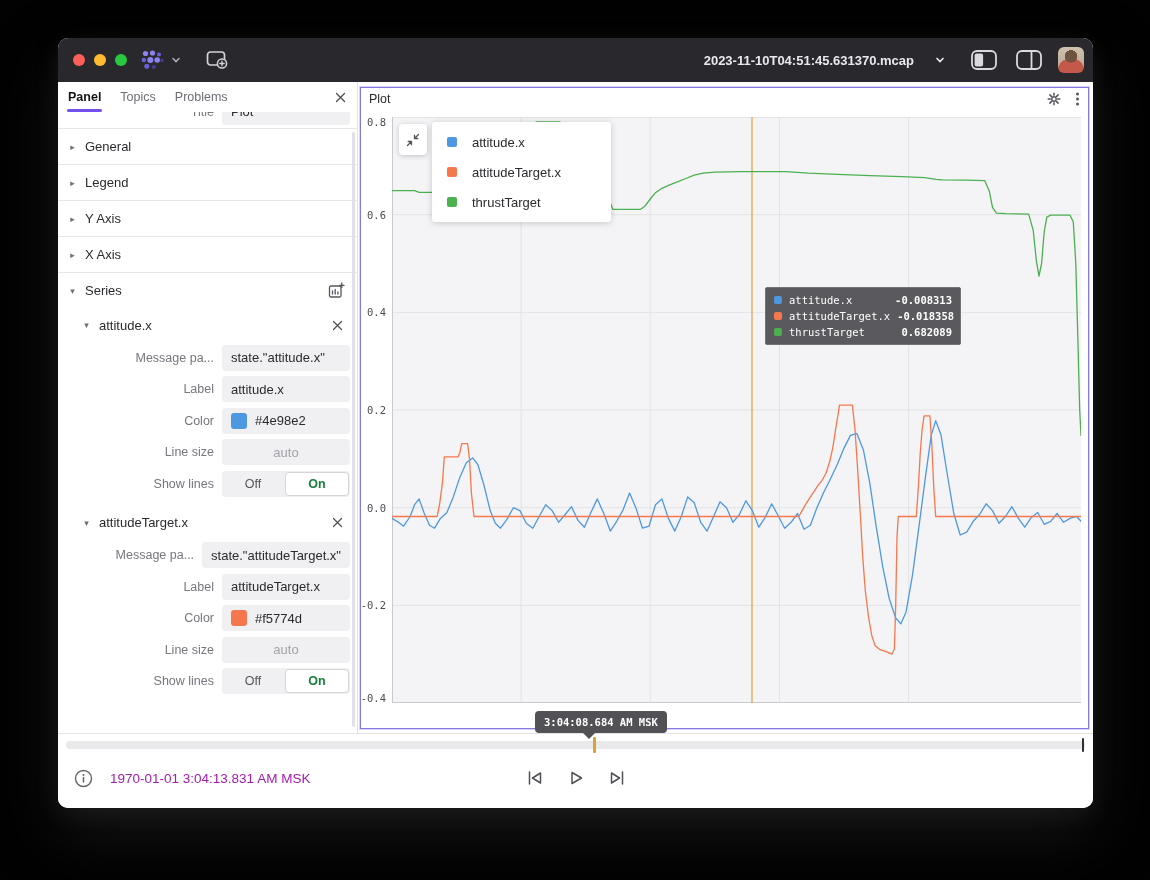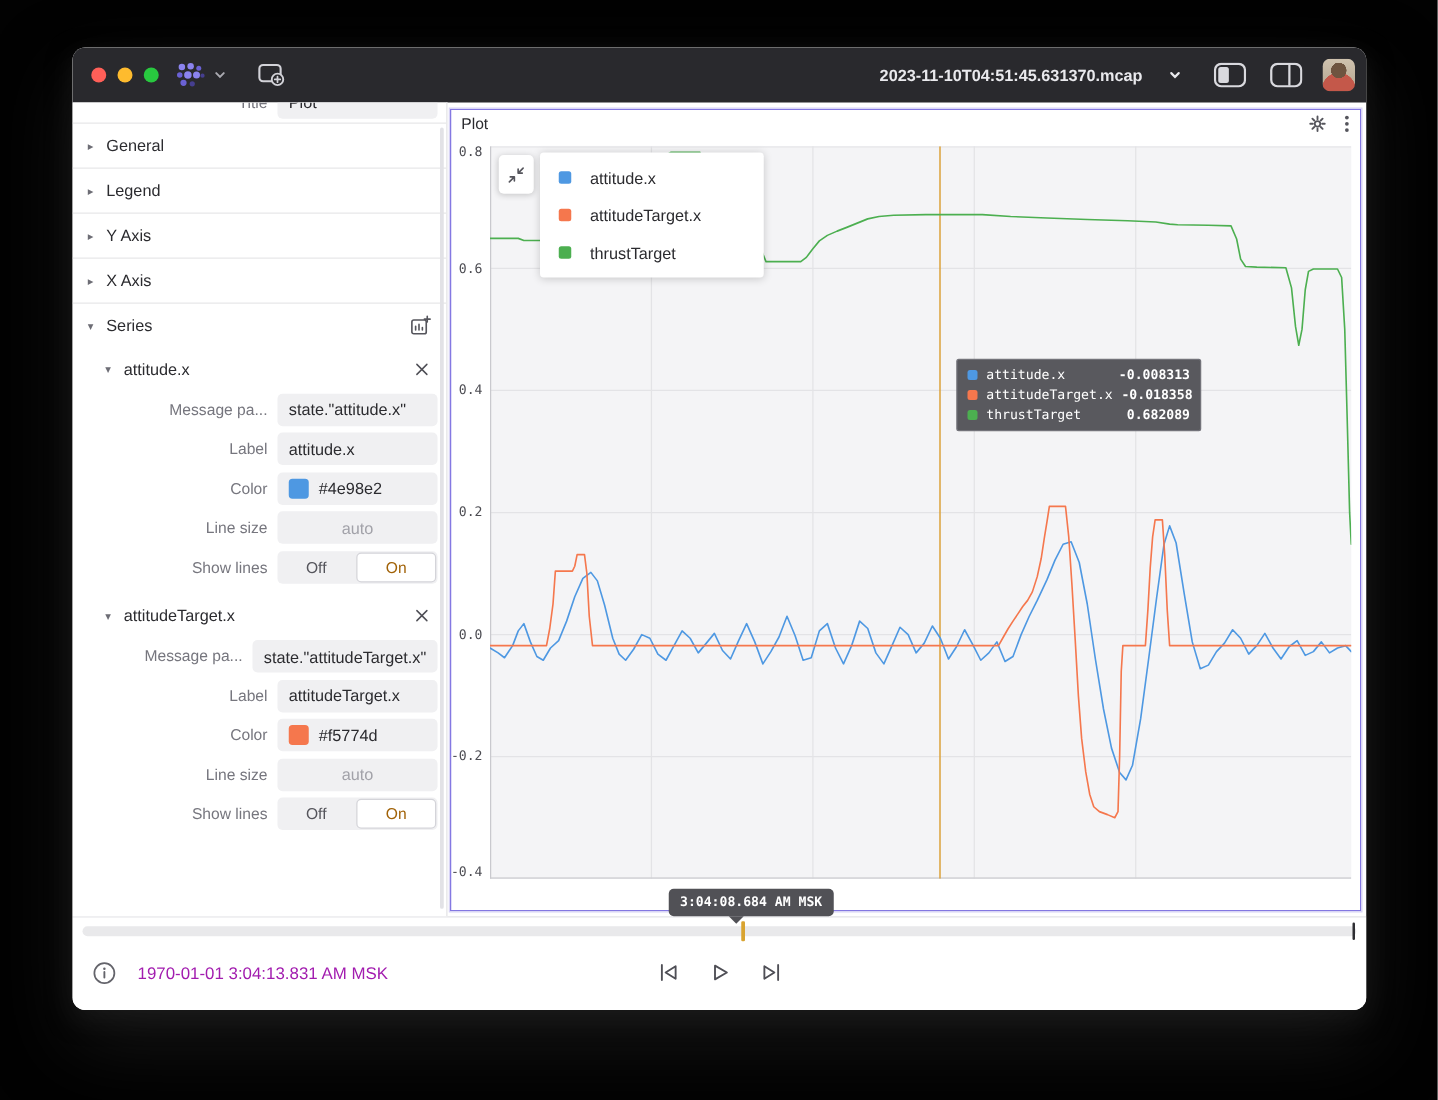--- a/index.html
+++ b/index.html
@@ -52,21 +52,21 @@
   .sub-head .xbtn { margin-left:auto; display:flex; }
   .field-row { height:31.5px; display:flex; align-items:center; padding-right:7px;padding-left:47px; }
   .field-label { width:117px; text-align:right; font-size:12.5px; color:#76767e; padding-right:8px; white-space:nowrap; overflow:hidden; }
   .field-input { flex:1; height:26px; background:#f0f0f2; border-radius:4px; display:flex; align-items:center; padding:0 9px; font-size:13px; color:#2b2b2f; }
   .field-input.center { justify-content:center; color:#a2a2a9; }
   .field-input.select { background:#e8e8eb; }
   .sel-chev { margin-left:auto; display:flex; }
   .swatch { width:16px; height:16px; border-radius:3px; margin-right:8px; flex:0 0 16px; }
   .seg { flex:1; height:26px; background:#f0f0f2; border-radius:4px; display:flex; padding:0; }
   .seg-off { flex:1; display:flex; align-items:center; justify-content:center; font-size:12.5px; color:#55555c; }
-  .seg-on  { flex:1; display:flex; align-items:center; justify-content:center; font-size:12.5px; font-weight:400; color:#a16207;
+  .seg-on  { flex:1; display:flex; align-items:center; justify-content:center; font-size:12.5px; font-weight:700; color:#15803d;
              background:#fff; border:1px solid #d4d4d9; border-radius:4px; margin:1px; }
 
   
   .plot-wrap { flex:1; margin:5px 4px 4px 2px; position:relative; background:#fff;
                border:1px solid #8478e2; outline:1px solid #d8d4f5; }
   .plot-header { height:22px; display:flex; align-items:center; padding:0 8px; font-size:12.5px; color:#2b2b2f; }
   .plot-actions { margin-left:auto; display:flex; gap:13px; align-items:center; }
   .chart-area { position:absolute; left:31px; top:29px; width:689px; height:586px; background:#f4f4f6; }
   .chart-area svg { display:block; }
   .y-ticks { position:absolute; left:0; top:29px; width:28px; height:586px; }
@@ -167,20 +167,30 @@
               <path d="M15.5 1.5v17" stroke="#d9d9de" stroke-width="1.8"></path>
             </svg>
           </span>
         </span>
         <span class="avatar"></span>
       </div>
 
       <div class="main">
 
         <div class="sidebar">
+          <div class="tabs">
+            <span class="tab active">Panel</span>
+            <span class="tab">Topics</span>
+            <span class="tab">Problems</span>
+            <span class="tabs-close">
+              <svg width="13" height="13" viewBox="0 0 13 13">
+                  <path d="M2.5 2.5 L10.5 10.5 M10.5 2.5 L2.5 10.5" stroke="#4e4e55" stroke-width="1.3" stroke-linecap="round"></path>
+                </svg>
+            </span>
+          </div>
           <div class="side-scroll">
             <div class="row-clip">
               <div class="field-row">
                 <span class="field-label">Title</span>
                 <span class="field-input">Plot</span>
               </div>
             </div>
             <div class="divider"></div>
             <div class="acc-row">
               <span class="acc-chev">▸</span>

